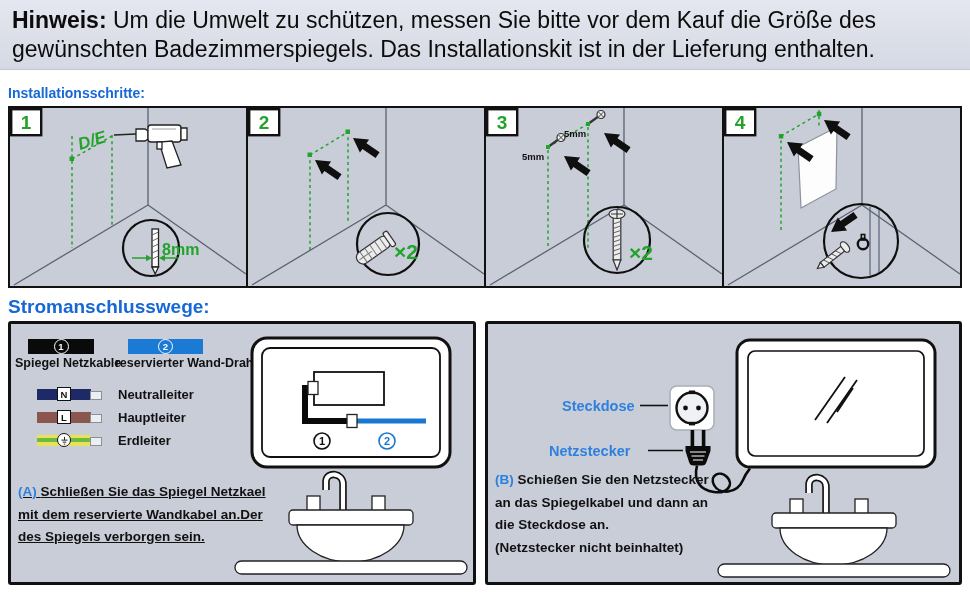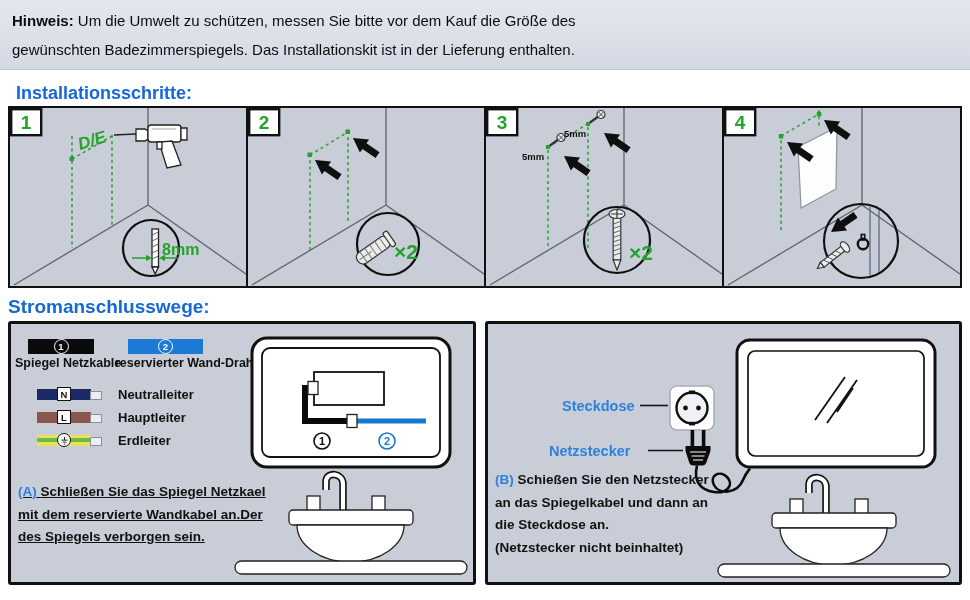--- a/index.html
+++ b/index.html
@@ -2,25 +2,25 @@
 <html><head>
 <meta charset="utf-8">
 <style>
   html,body{margin:0;padding:0;background:#fff;}
   .page{position:relative;width:970px;height:600px;overflow:hidden;background:#fff;
         font-family:"Liberation Sans","DejaVu Sans",sans-serif;color:#111;}
 
   
   .notice{height:70px;box-sizing:border-box;padding:6px 12px 0 12px;
           background:linear-gradient(#e4e7ef,#d5d9e3);border-bottom:1px solid #c2c6d2;
-          font-size:15px;line-height:29px;color:#0c0c0c;}
+          font-size:23px;line-height:29px;color:#0c0c0c;}
   .notice b{font-weight:bold;}
 
   
-  h2.sec{margin:13px 0 3px 16px;font-size:18px;line-height:20px;color:#1668d6;font-weight:bold;}
+  h2.sec{margin:13px 0 3px 8px;font-size:14px;line-height:20px;color:#1668d6;font-weight:bold;}
   h2.sec2{margin:8px 8px 4px 8px;font-size:19px;line-height:21px;}
 
   
   .steps{display:flex;margin:0 8px;height:182px;border:2px solid #111;box-sizing:border-box;background:#c9cdd8;}
   .step-cell{flex:1;position:relative;border-right:2px solid #111;}
   .step-cell:last-child{border-right:none;}
   .step-cell svg{display:block;width:100%;height:100%;}
 
   
   .bottom{display:flex;gap:9px;margin:4px 8px 0 8px;}

